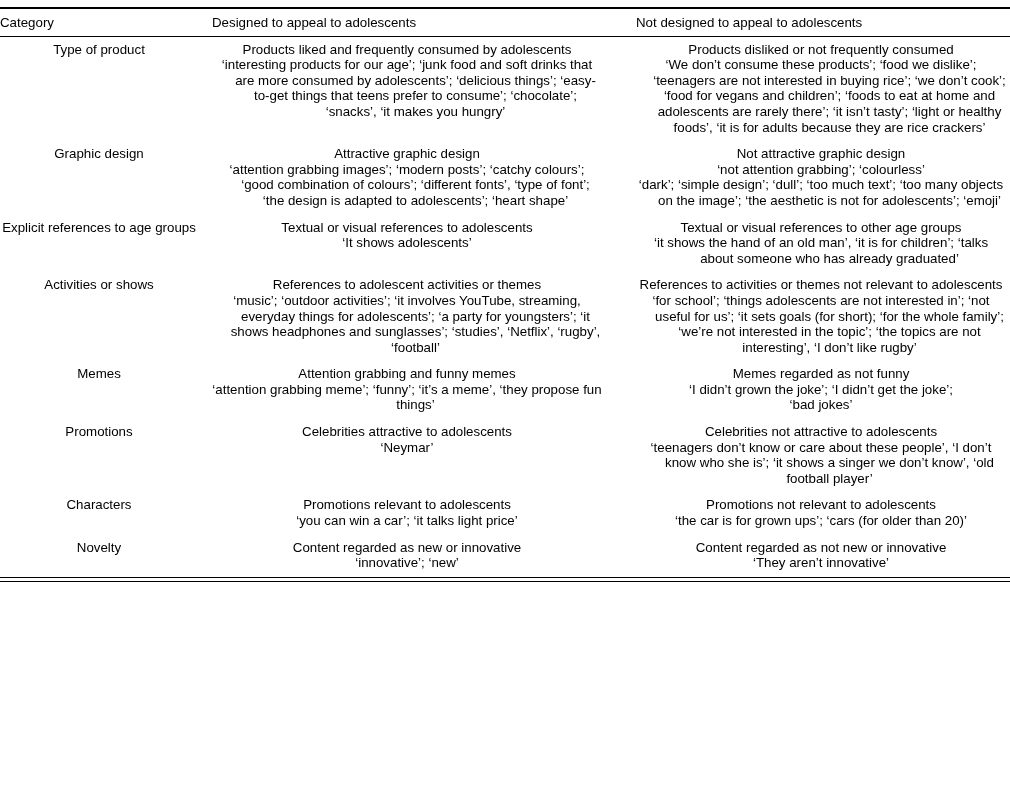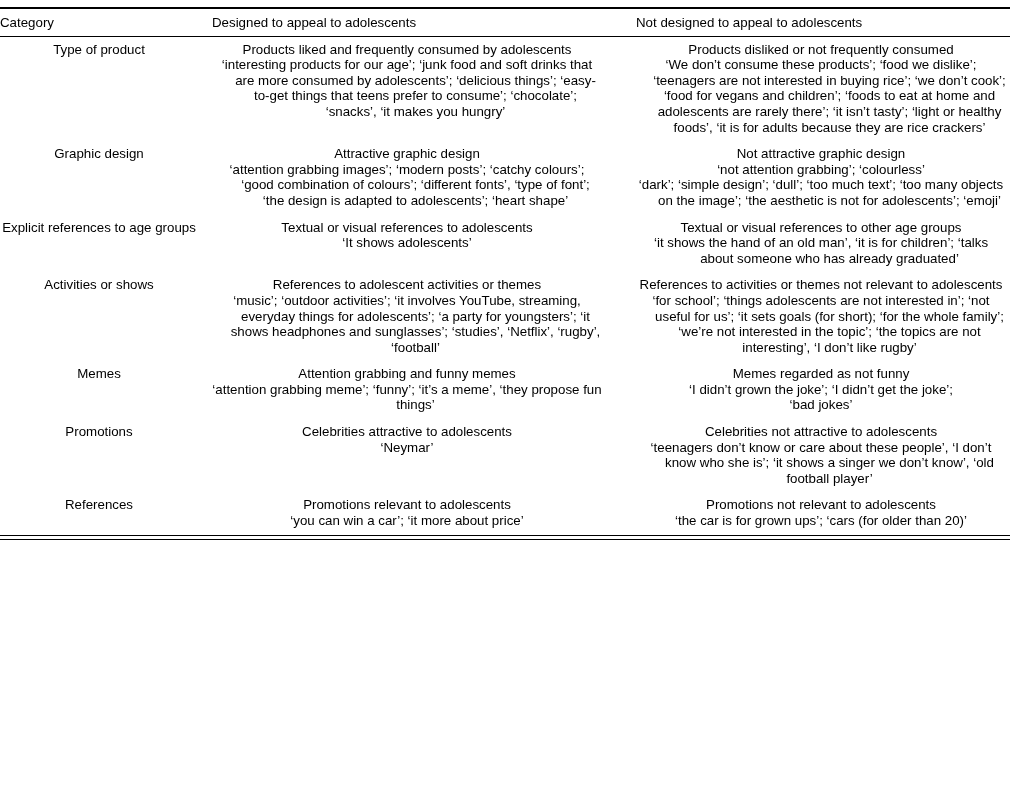--- a/index.html
+++ b/index.html
@@ -138,26 +138,39 @@
             <div class="para desc">Celebrities attractive to adolescents</div>
             <div class="para quote">‘Neymar’</div>
           </td>
           <td class="col-not">
             <div class="para desc">Celebrities not attractive to adolescents</div>
             <div class="para quote">‘teenagers don’t know or care about these people’, ‘I don’t know who she is’; ‘it shows a singer we don’t know’, ‘old football player’</div>
           </td>
         </tr>
         <tr>
           <td class="cat-col">
-            <div class="para">References</div>
+            <div class="para">Characters</div>
           </td>
           <td class="col-des">
             <div class="para desc">Promotions relevant to adolescents</div>
-            <div class="para quote">‘you can win a car’; ‘it more about price’</div>
+            <div class="para quote">‘you can win a car’; ‘it talks light price’</div>
           </td>
           <td class="col-not">
             <div class="para desc">Promotions not relevant to adolescents</div>
             <div class="para quote">‘the car is for grown ups’; ‘cars (for older than 20)’</div>
+          </td>
+        </tr>
+        <tr>
+          <td class="cat-col">
+            <div class="para">Novelty</div>
+          </td>
+          <td class="col-des">
+            <div class="para desc">Content regarded as new or innovative</div>
+            <div class="para quote">‘innovative’; ‘new’</div>
+          </td>
+          <td class="col-not">
+            <div class="para desc">Content regarded as not new or innovative</div>
+            <div class="para quote">‘They aren’t innovative’</div>
           </td>
         </tr>
       </tbody>
   </table>
 </div>
 
 </body></html>

